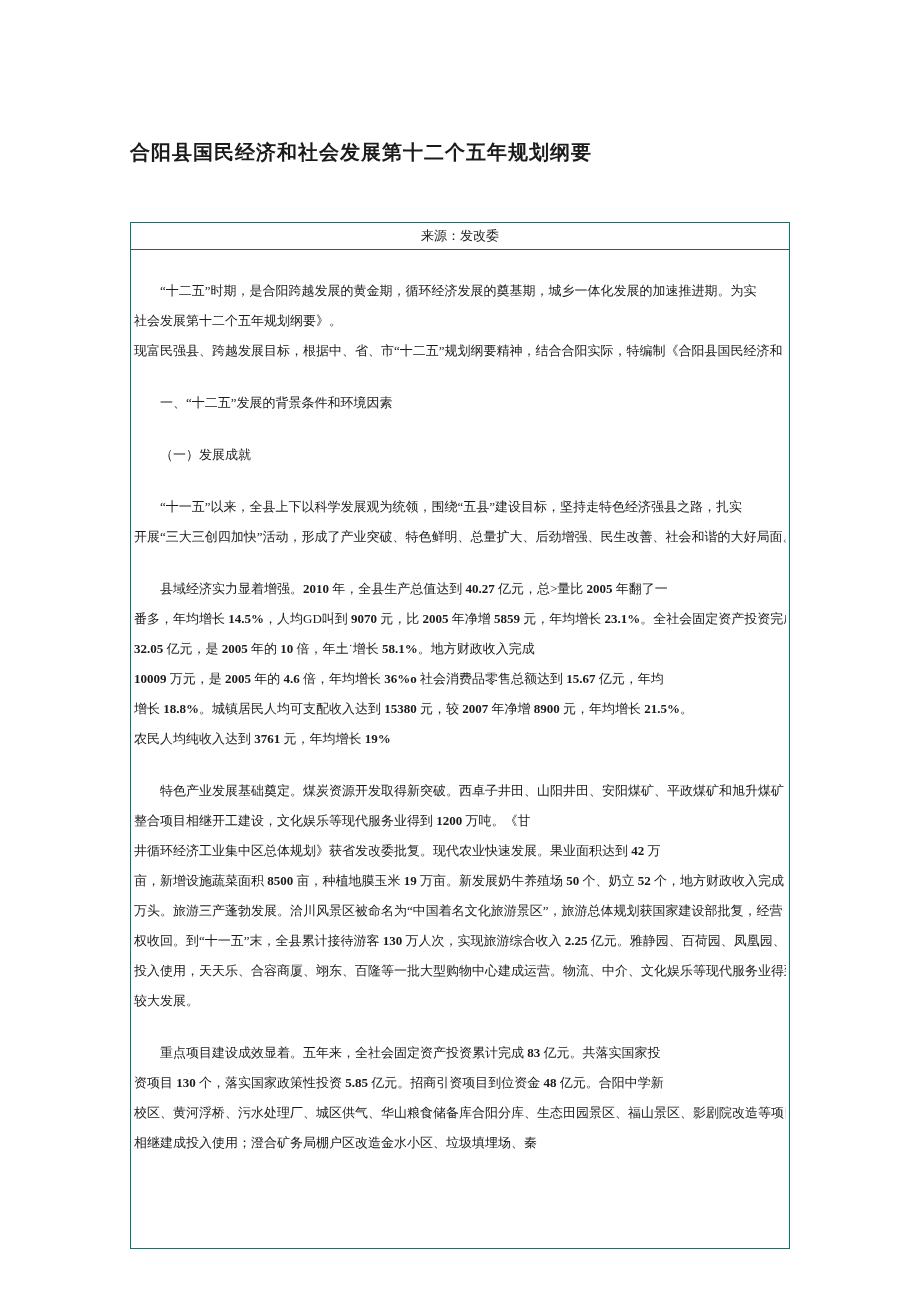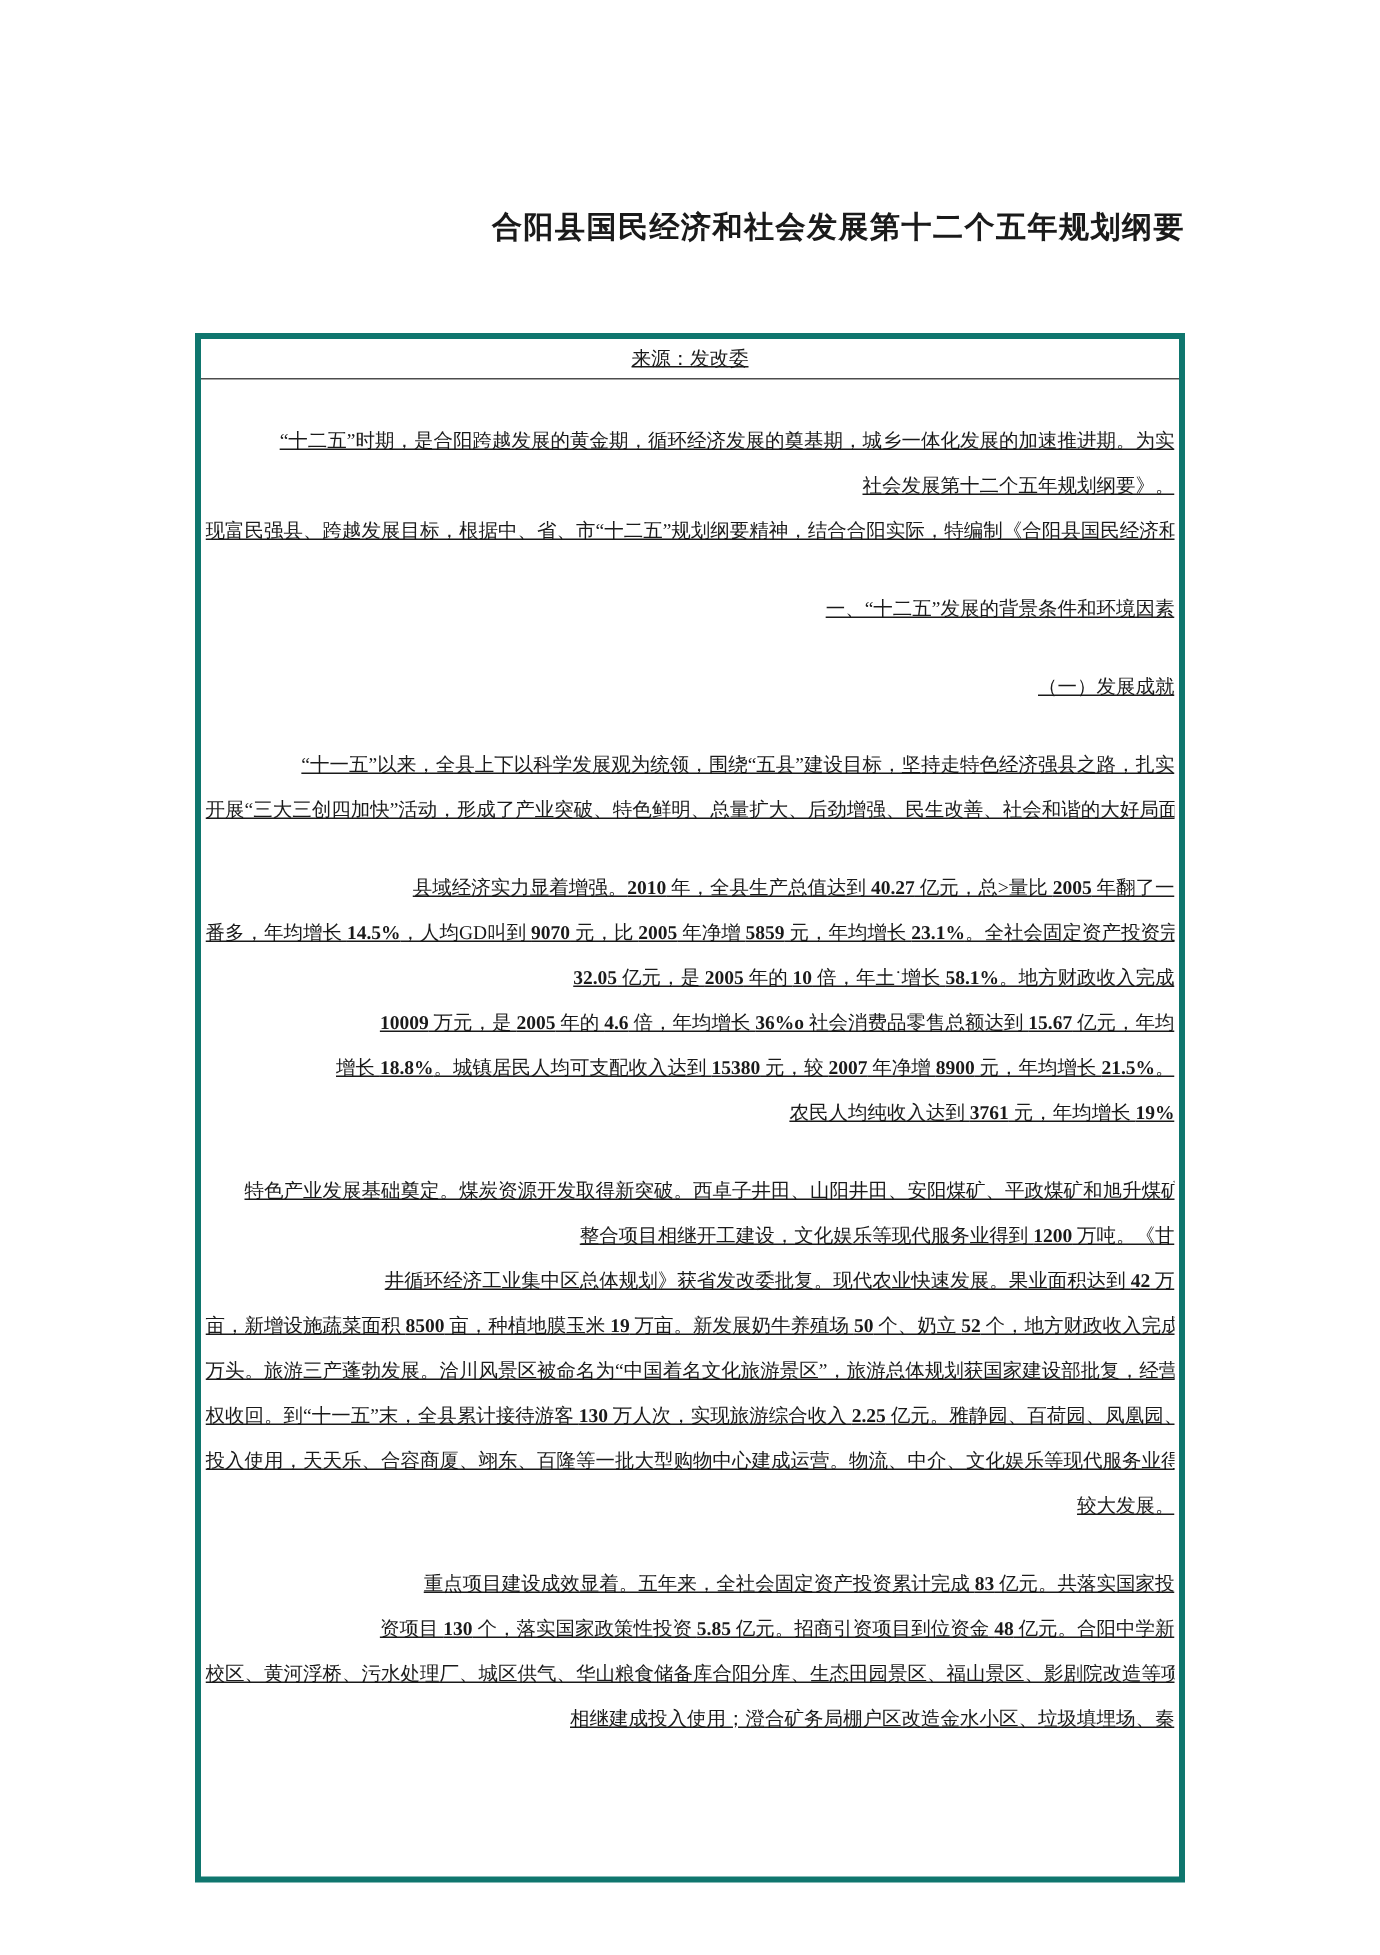--- a/index.html
+++ b/index.html
@@ -6,49 +6,48 @@
   html, body {
     width: 920px;
     background: #ffffff;
     font-family: "Liberation Serif", "DejaVu Serif", serif;
     color: #1a1a1a;
   }
   body { height: 1303px; overflow: hidden; position: relative; }
 
   .doc-title {
     margin: 138px 130px 0;
-    text-align: right;
+    text-align: left;
     font-size: 20px;
     line-height: 28px;
     font-weight: bold;
     letter-spacing: 1px;
   }
 
   .doc-box {
     margin: 56px 130px 0;
     width: 660px;
-    border: 4px solid #0f766e;
+    border: 1px solid #0f766e;
     background: #ffffff;
-    text-decoration: underline;
   }
 
   .source-row {
     text-align: center;
     font-size: 13px;
     line-height: 16px;
     padding: 5px 0 5px;
     border-bottom: 1px solid #4d4d4d;
   }
 
   .doc-content {
     padding: 26px 3px 90px 3px;
     font-size: 13px;
   }
 
-  .para { margin-bottom: 22px; text-align: right; }
+  .para { margin-bottom: 22px; }
   .para:last-child { margin-bottom: 0; }
 
   .line {
     line-height: 30px;
     min-height: 30px;
     white-space: nowrap;
     overflow: hidden;
   }
   .line.indent { text-indent: 2em; }
 

